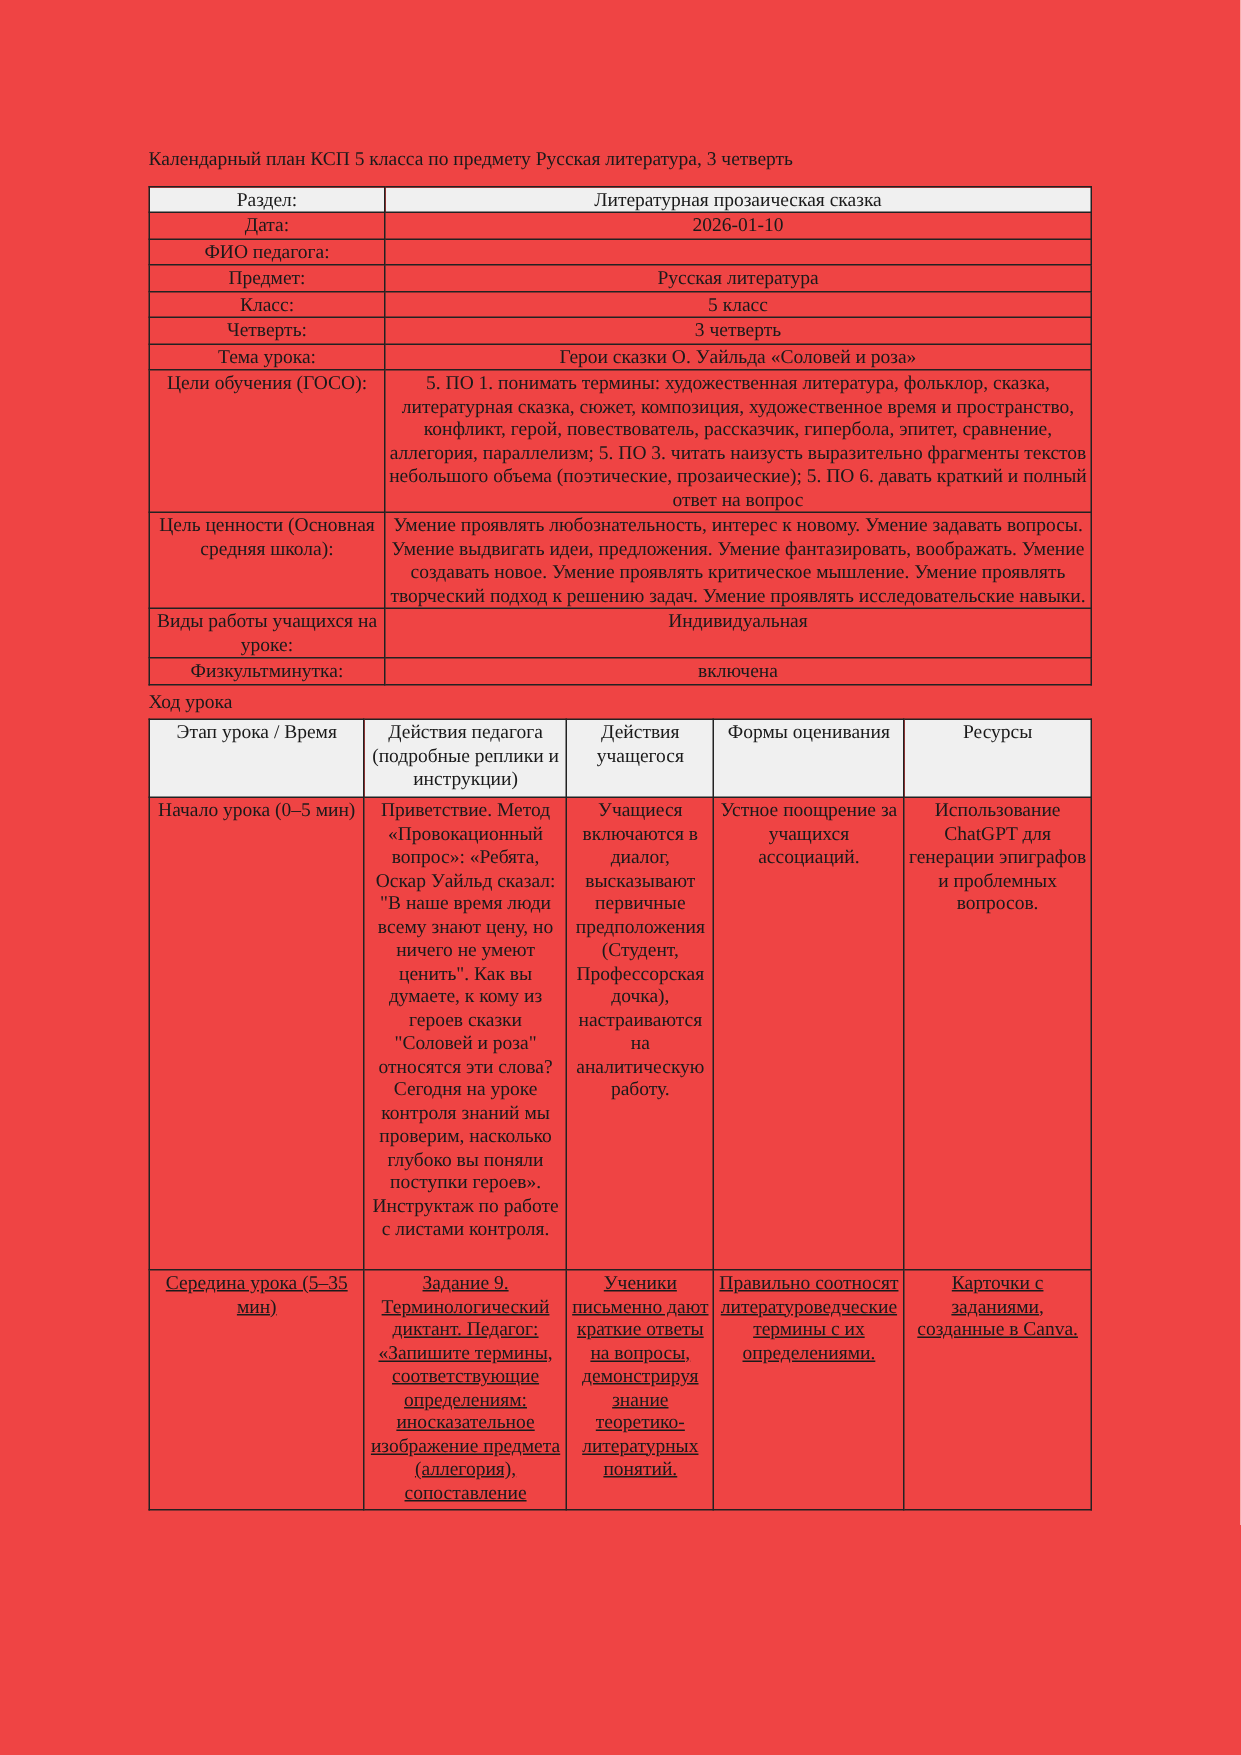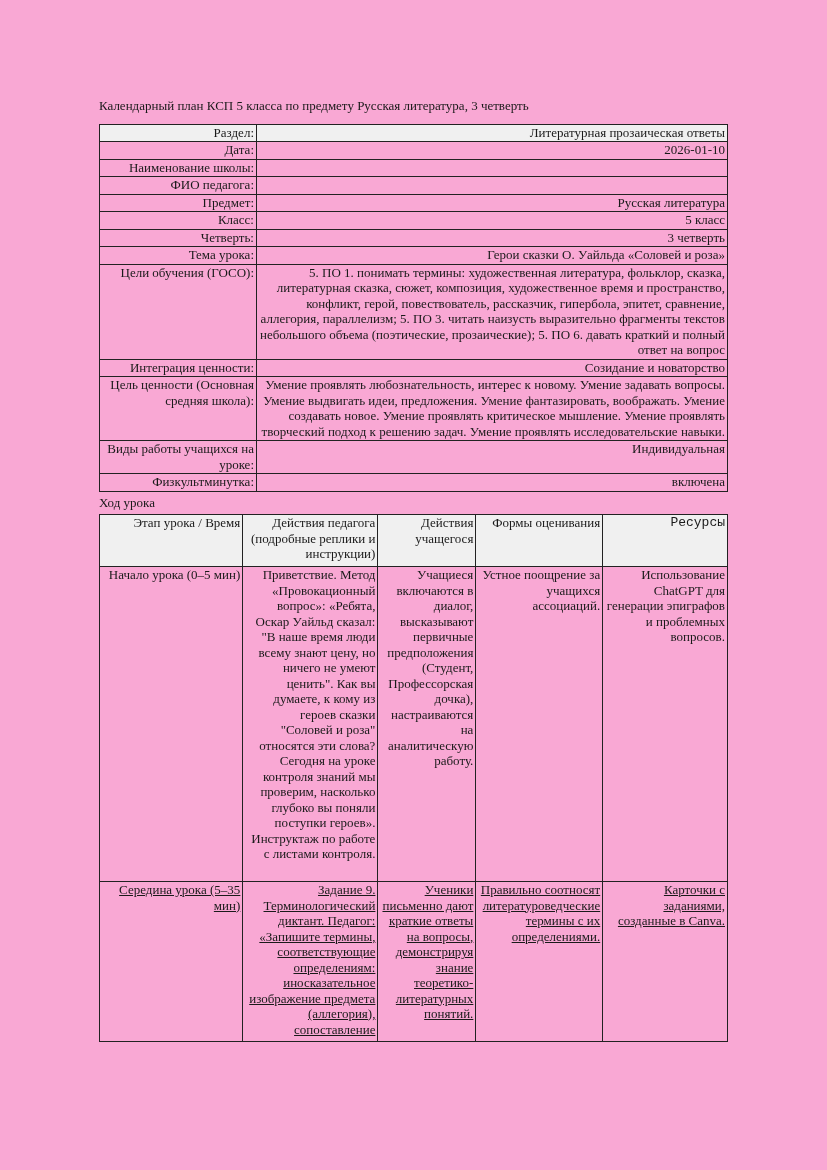--- a/index.html
+++ b/index.html
@@ -8,21 +8,21 @@
     background: #ffffff;
     font-family: "Liberation Serif", "DejaVu Serif", serif;
     font-size: 13px;
     line-height: 15.5px;
     color: #1a1a1a;
   }
   .page {
     position: relative;
     width: 827px;
     height: 1170px;
-    background: #f9a8d4;
+    background: #ef4444;
     overflow: hidden;
   }
   .content {
     position: absolute;
     left: 99px;
     top: 98px;
     width: 629px;
   }
   .doc-title {
     margin: 0 0 10px 0;
@@ -31,61 +31,57 @@
   table {
     border-collapse: collapse;
     table-layout: fixed;
     width: 629px;
   }
   td, th {
     border: 1px solid #222222;
     vertical-align: top;
     padding: 0px 2px 1px 2px;
     font-weight: normal;
-    text-align: right;
+    text-align: center;
     word-wrap: break-word;
     overflow: hidden;
   }
   tr.shaded td, thead th {
     background: #f0f0f0;
   }
   .info-table td.label { width: 152px; }
   .section-heading {
     margin: 3px 0 4px 0;
   }
   .lesson-table thead th { height: 50px; }
   .lesson-table tr.row-1 td { height: 313px; }
   .lesson-table tr.row-2 td { height: 158px; text-decoration: underline; }
   .c1 { width: 139px; }
   .c2 { width: 131px; }
   .c3 { width: 95px; }
   .c4 { width: 123px; }
-  .c5 { width: 121px; font-family: Liberation Mono, monospace; }
+  .c5 { width: 121px; }
 </style>
 </head>
 <body>
 
 <div class="page">
   <div class="content">
 
     <p class="doc-title">Календарный план КСП 5 класса по предмету Русская литература, 3 четверть</p>
 
     <table class="info-table">
       <tbody>
         <tr class="shaded">
           <td class="label">Раздел:</td>
-          <td>Литературная прозаическая ответы</td>
+          <td>Литературная прозаическая сказка</td>
         </tr>
         <tr>
           <td class="label">Дата:</td>
           <td>2026-01-10</td>
-        </tr>
-        <tr>
-          <td class="label">Наименование школы:</td>
-          <td></td>
         </tr>
         <tr>
           <td class="label">ФИО педагога:</td>
           <td></td>
         </tr>
         <tr>
           <td class="label">Предмет:</td>
           <td>Русская литература</td>
         </tr>
         <tr>
@@ -96,24 +92,20 @@
           <td class="label">Четверть:</td>
           <td>3 четверть</td>
         </tr>
         <tr>
           <td class="label">Тема урока:</td>
           <td>Герои сказки О. Уайльда «Соловей и роза»</td>
         </tr>
         <tr>
           <td class="label">Цели обучения (ГОСО):</td>
           <td>5. ПО 1. понимать термины: художественная литература, фольклор, сказка, литературная сказка, сюжет, композиция, художественное время и пространство, конфликт, герой, повествователь, рассказчик, гипербола, эпитет, сравнение, аллегория, параллелизм; 5. ПО 3. читать наизусть выразительно фрагменты текстов небольшого объема (поэтические, прозаические); 5. ПО 6. давать краткий и полный ответ на вопрос</td>
-        </tr>
-        <tr>
-          <td class="label">Интеграция ценности:</td>
-          <td>Созидание и новаторство</td>
         </tr>
         <tr>
           <td class="label">Цель ценности (Основная средняя школа):</td>
           <td>Умение проявлять любознательность, интерес к новому. Умение задавать вопросы. Умение выдвигать идеи, предложения. Умение фантазировать, воображать. Умение создавать новое. Умение проявлять критическое мышление. Умение проявлять творческий подход к решению задач. Умение проявлять исследовательские навыки.</td>
         </tr>
         <tr>
           <td class="label">Виды работы учащихся на уроке:</td>
           <td>Индивидуальная</td>
         </tr>
         <tr>

